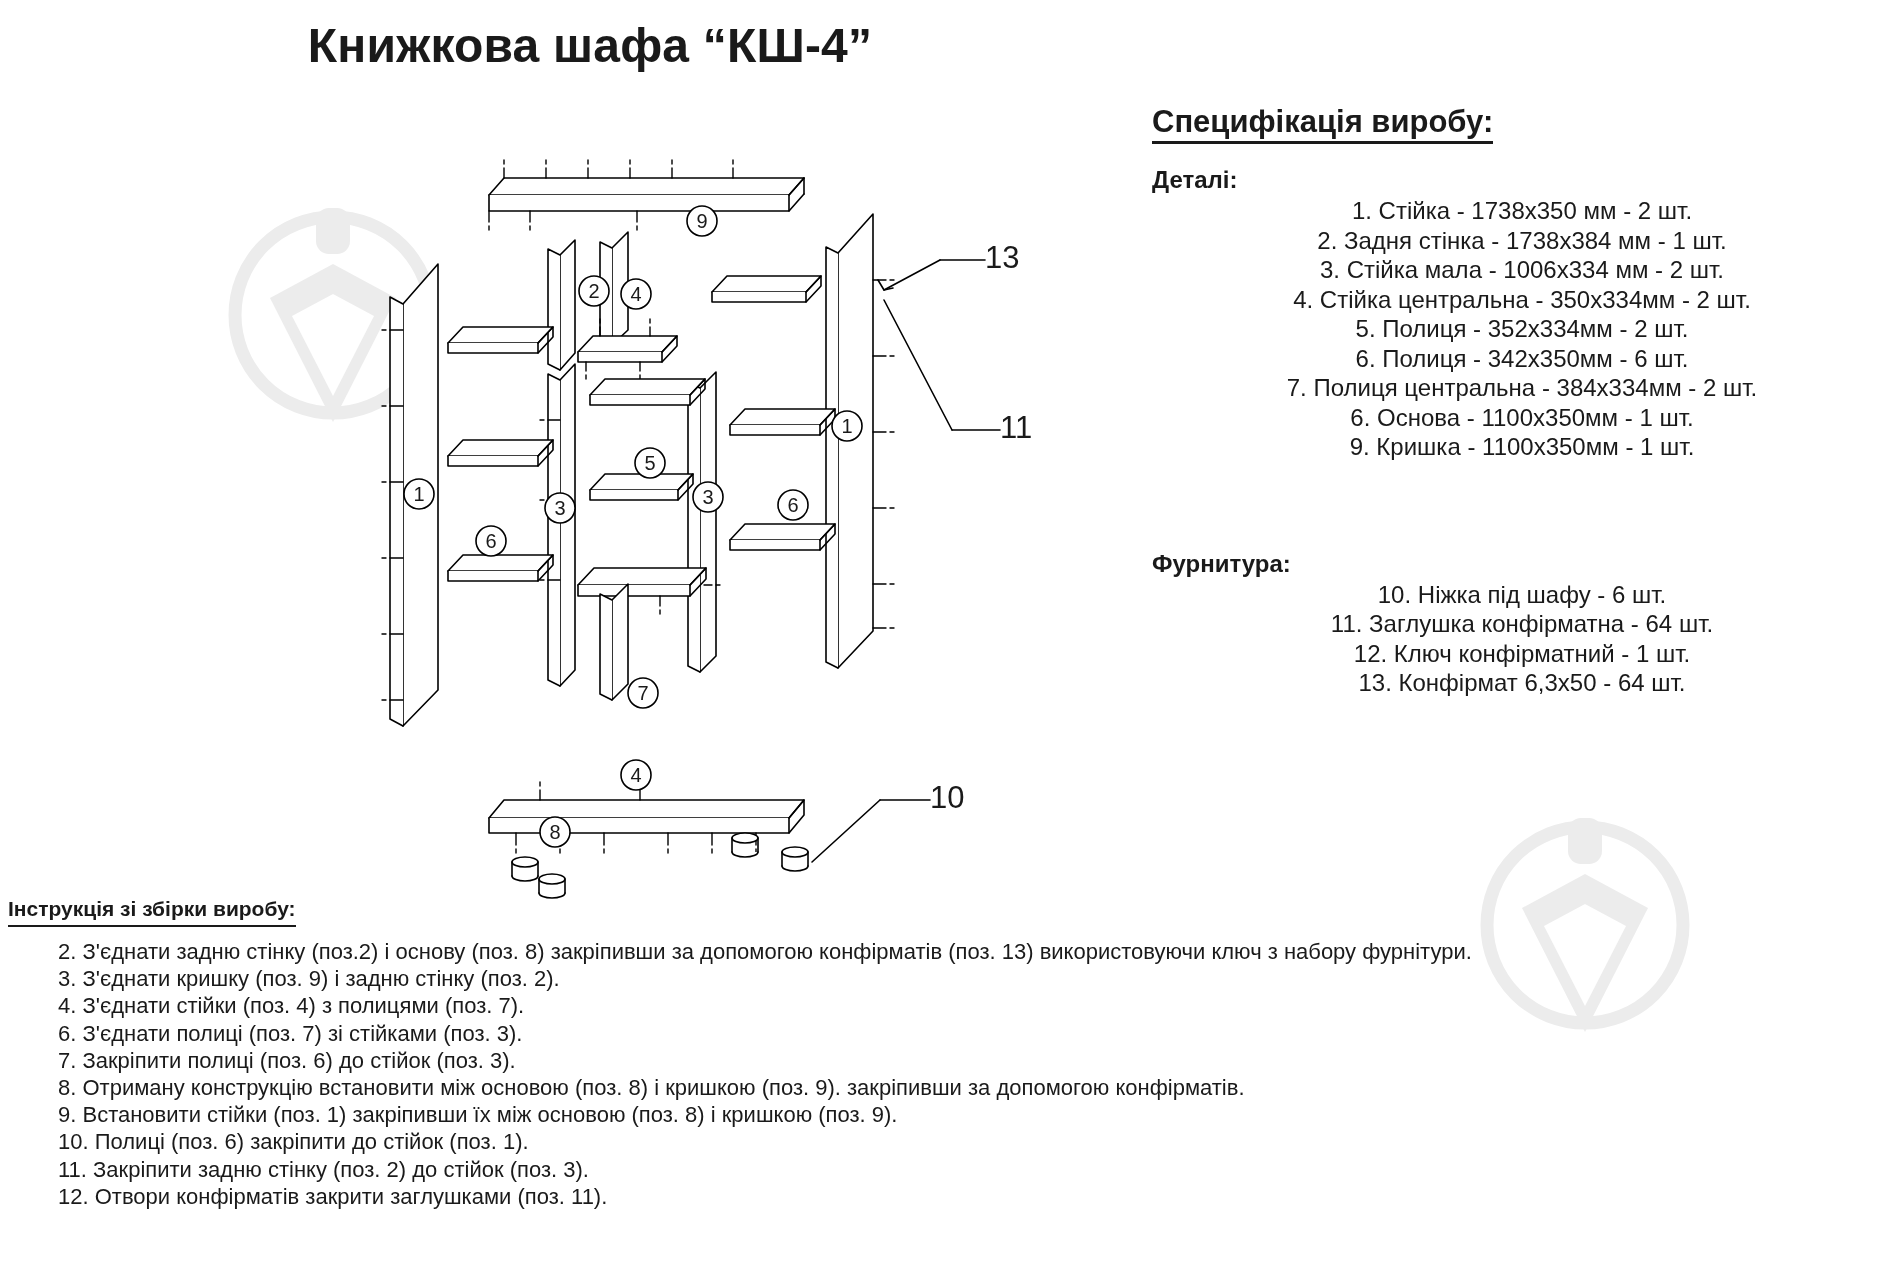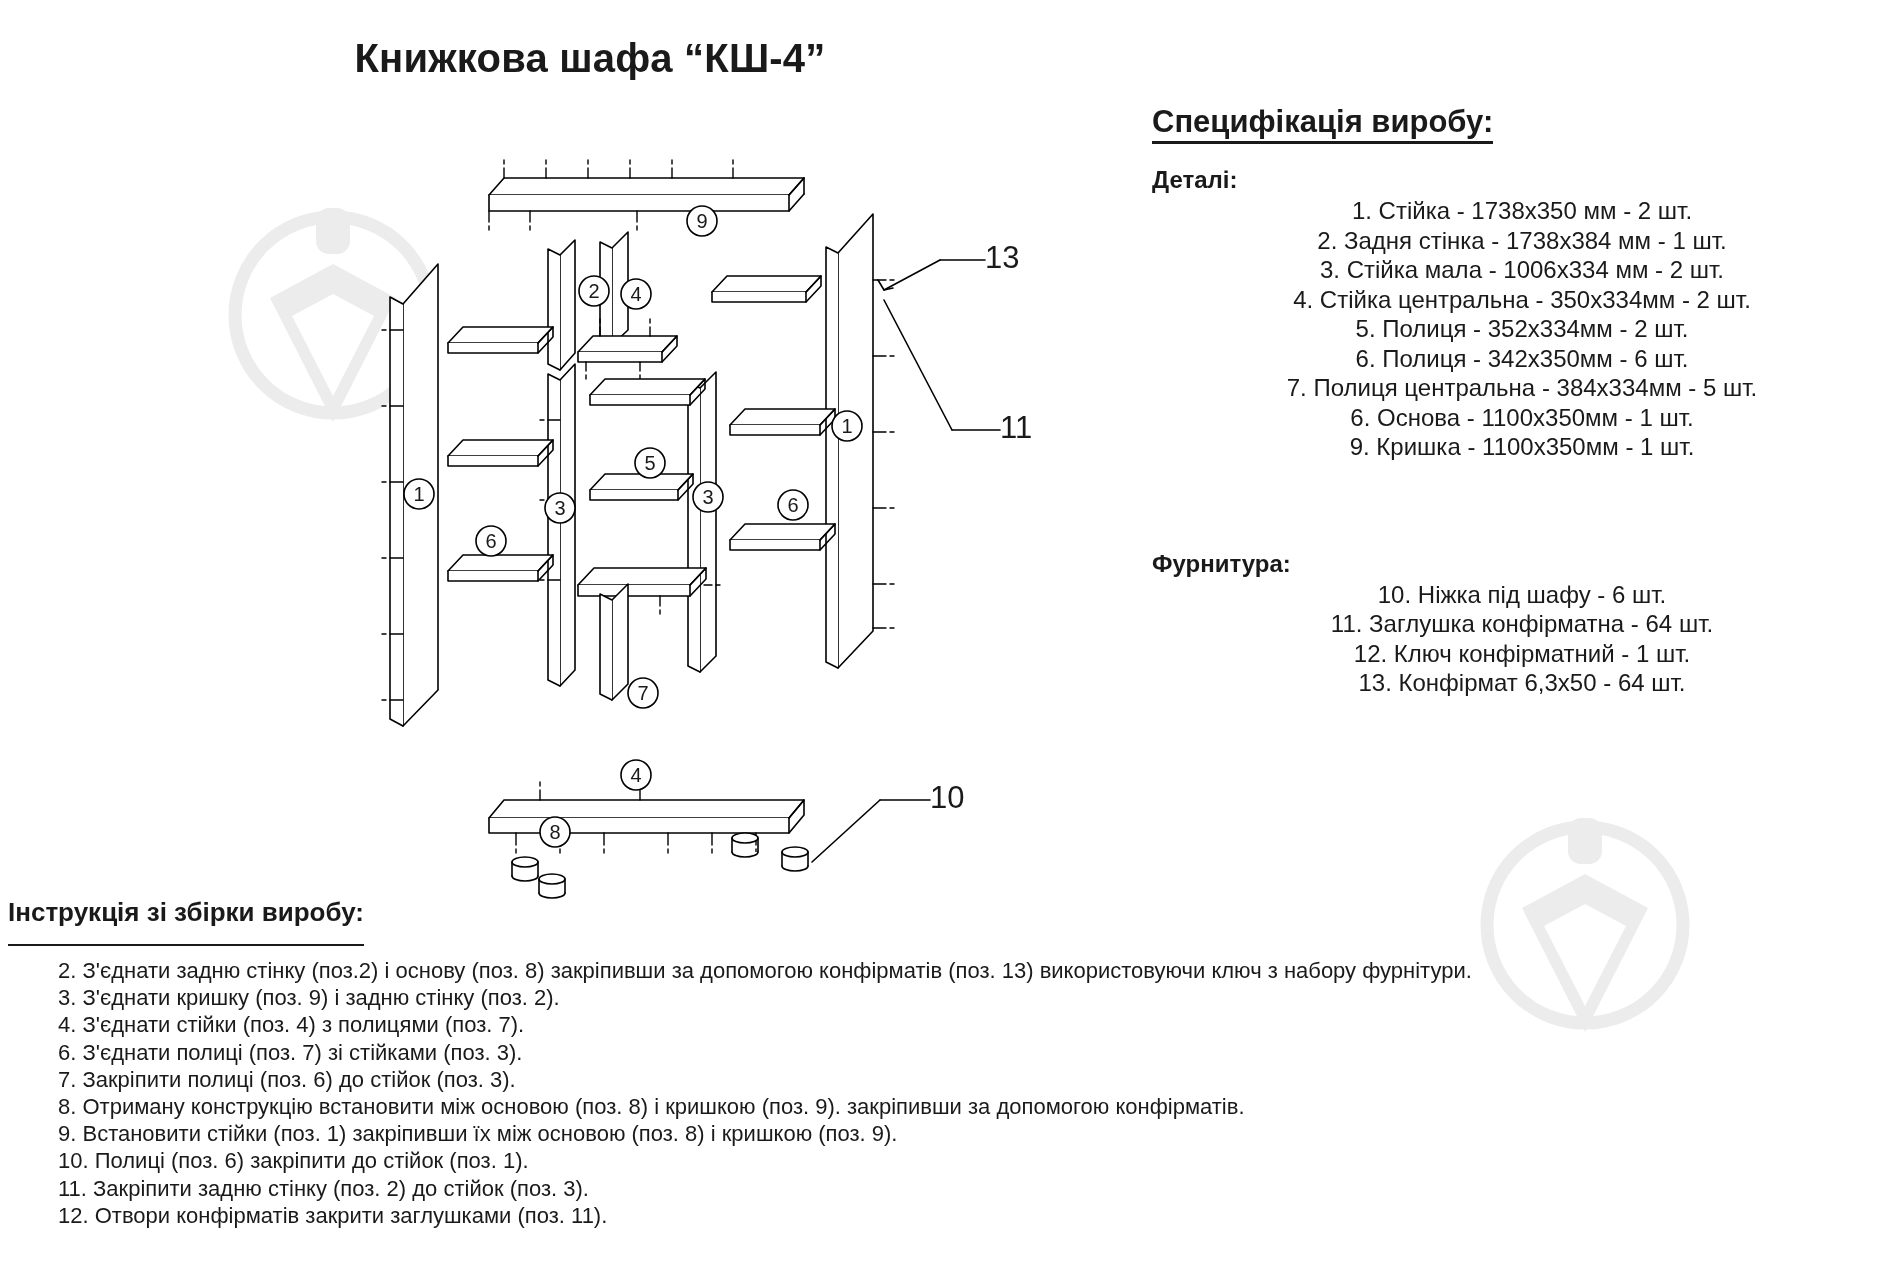--- a/index.html
+++ b/index.html
@@ -20,24 +20,24 @@
     opacity: 1;
     pointer-events: none;
     z-index: 0;
   }
   .wm-a { left: 228px; top: 190px; }
   .wm-b { left: 1480px; top: 800px; }
 
   
   #title {
     position: absolute;
-    left: 0; top: 36px;
+    left: 0; top: 18px;
     width: 1180px;
     text-align: center;
-    font-size: 40px;
+    font-size: 48px;
     font-weight: bold;
     letter-spacing: 0.2px;
     z-index: 3;
   }
 
   
   #spec {
     position: absolute;
     left: 1152px;
     top: 104px;
@@ -67,25 +67,25 @@
 
   
   #instructions {
     position: absolute;
     left: 8px;
     top: 897px;
     width: 1700px;
     z-index: 3;
   }
   #instructions-title {
-    font-size: 26px;
+    font-size: 21px;
     font-weight: bold;
     border-bottom: 2.5px solid #1a1a1a;
     display: inline-block;
-    padding-bottom: 16px;
+    padding-bottom: 4px;
     margin-bottom: 11px;
   }
   .instr-list { list-style: none; margin: 0; padding: 0 0 0 50px; }
   .instr-list li {
     font-size: 22px;
     line-height: 27.2px;
     white-space: nowrap;
   }
 
   
@@ -134,21 +134,21 @@
 
   <div>
     <div class="spec-group-head">Деталі:</div>
     <ul class="spec-list">
       <li>1. Стійка - 1738х350 мм - 2 шт.</li>
       <li>2. Задня стінка - 1738х384 мм - 1 шт.</li>
       <li>3. Стійка мала - 1006х334 мм - 2 шт.</li>
       <li>4. Стійка центральна - 350х334мм - 2 шт.</li>
       <li>5. Полиця - 352х334мм - 2 шт.</li>
       <li>6. Полиця - 342х350мм - 6 шт.</li>
-      <li>7. Полиця центральна - 384х334мм - 5 шт.</li>
+      <li>7. Полиця центральна - 384х334мм - 2 шт.</li>
       <li>6. Основа - 1100х350мм - 1 шт.</li>
       <li>9. Кришка - 1100х350мм - 1 шт.</li>
     </ul>
   </div>
 
   <div id="hardware-block">
     <div class="spec-group-head">Фурнитура:</div>
     <ul class="spec-list">
       <li>10. Ніжка під шафу - 6 шт.</li>
       <li>11. Заглушка конфірматна - 64 шт.</li>

